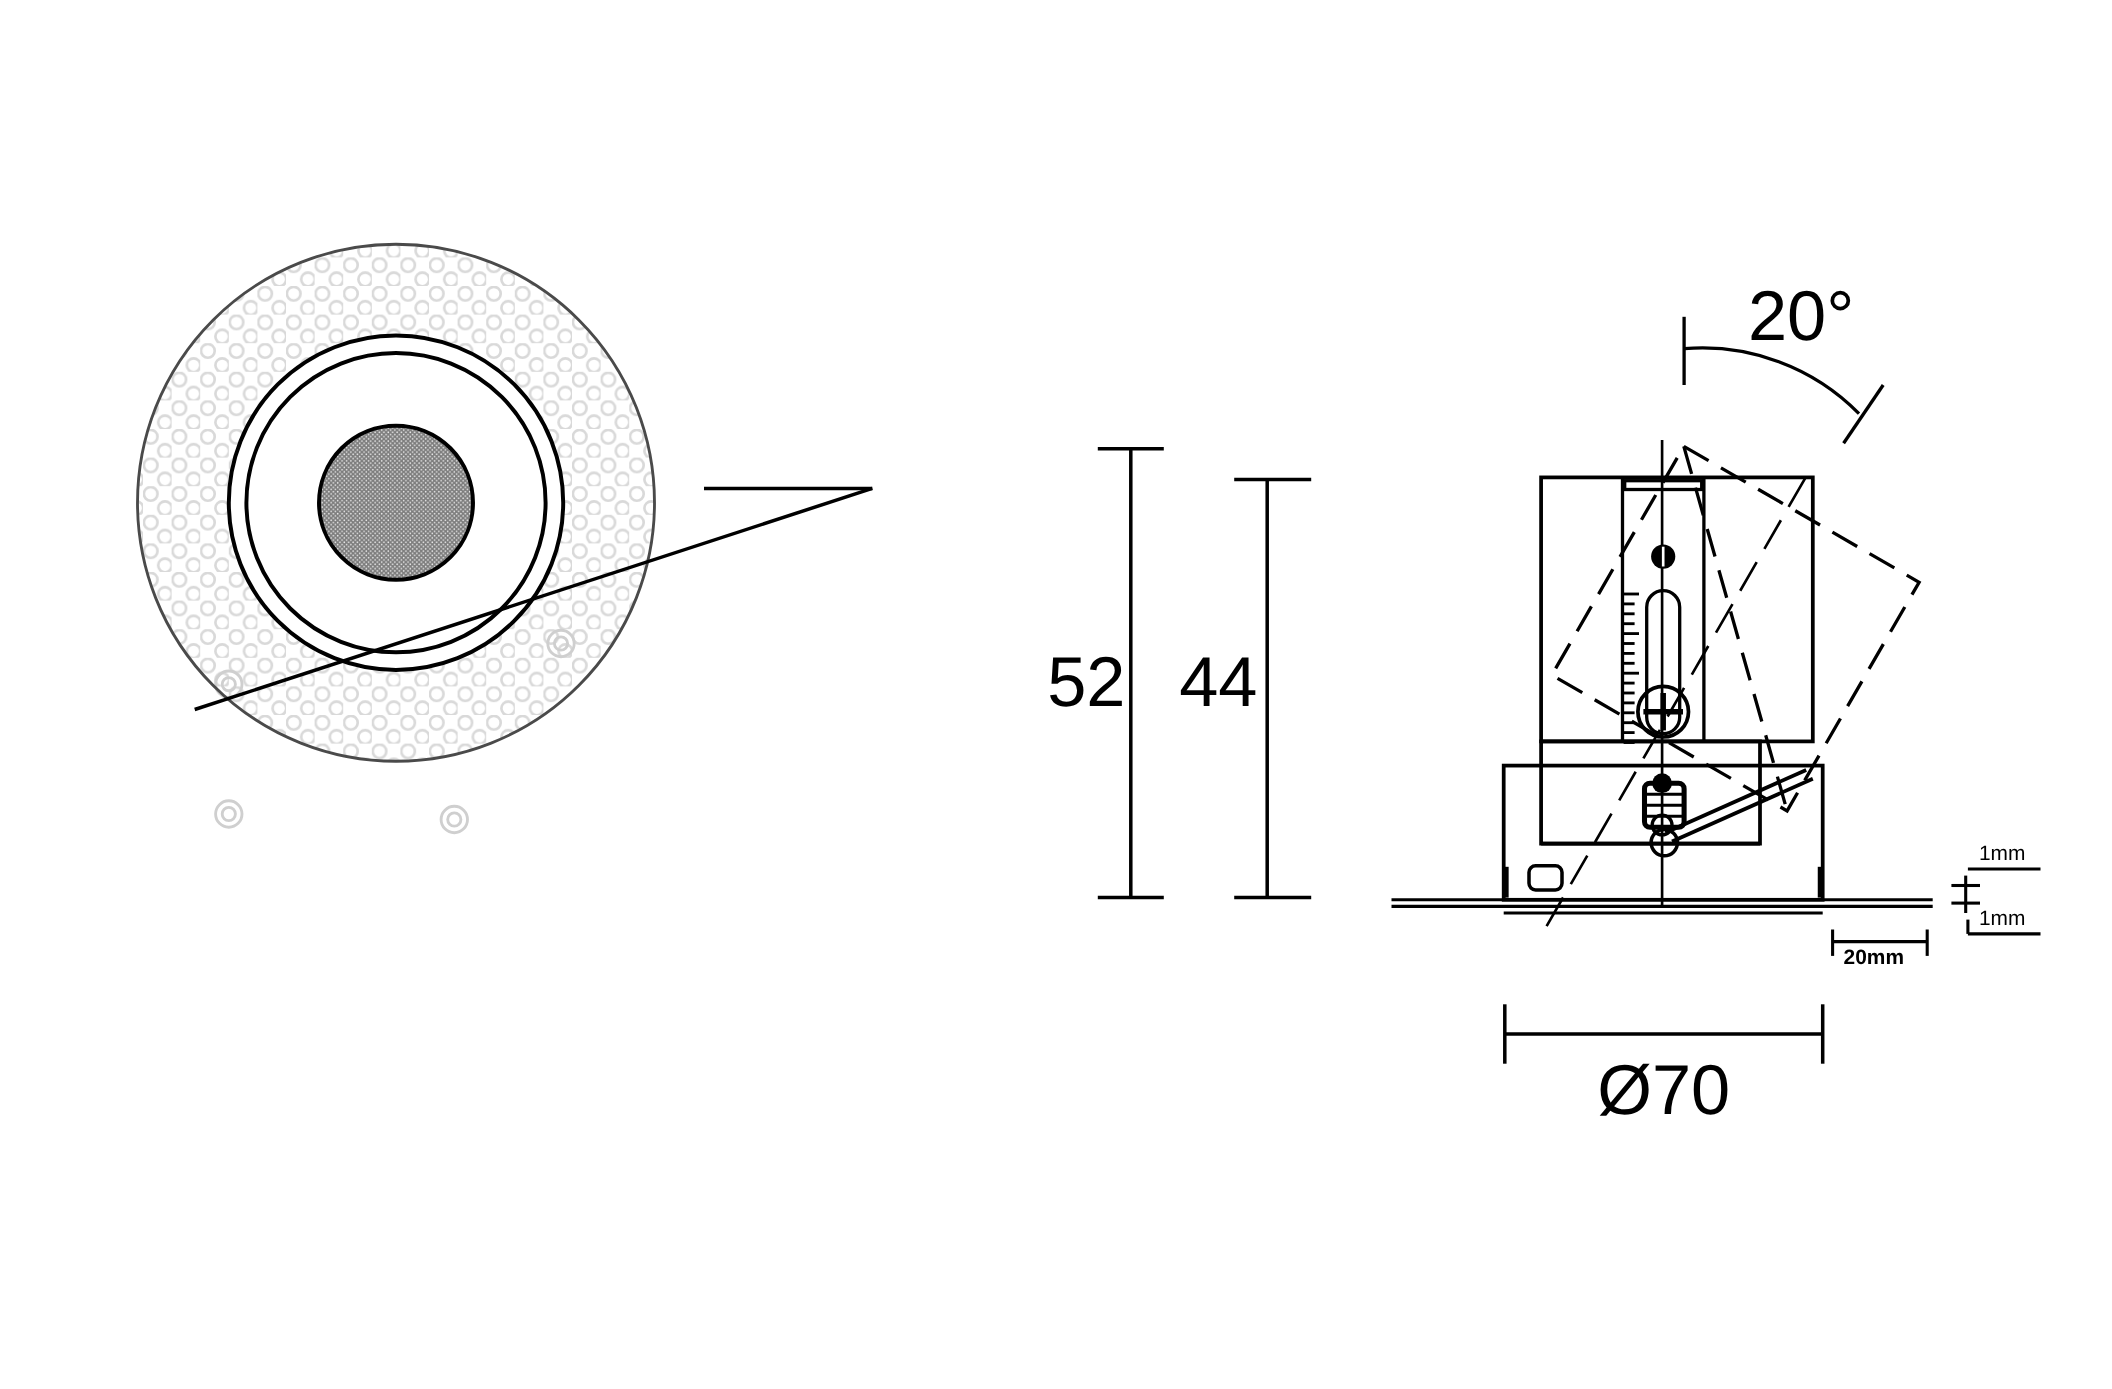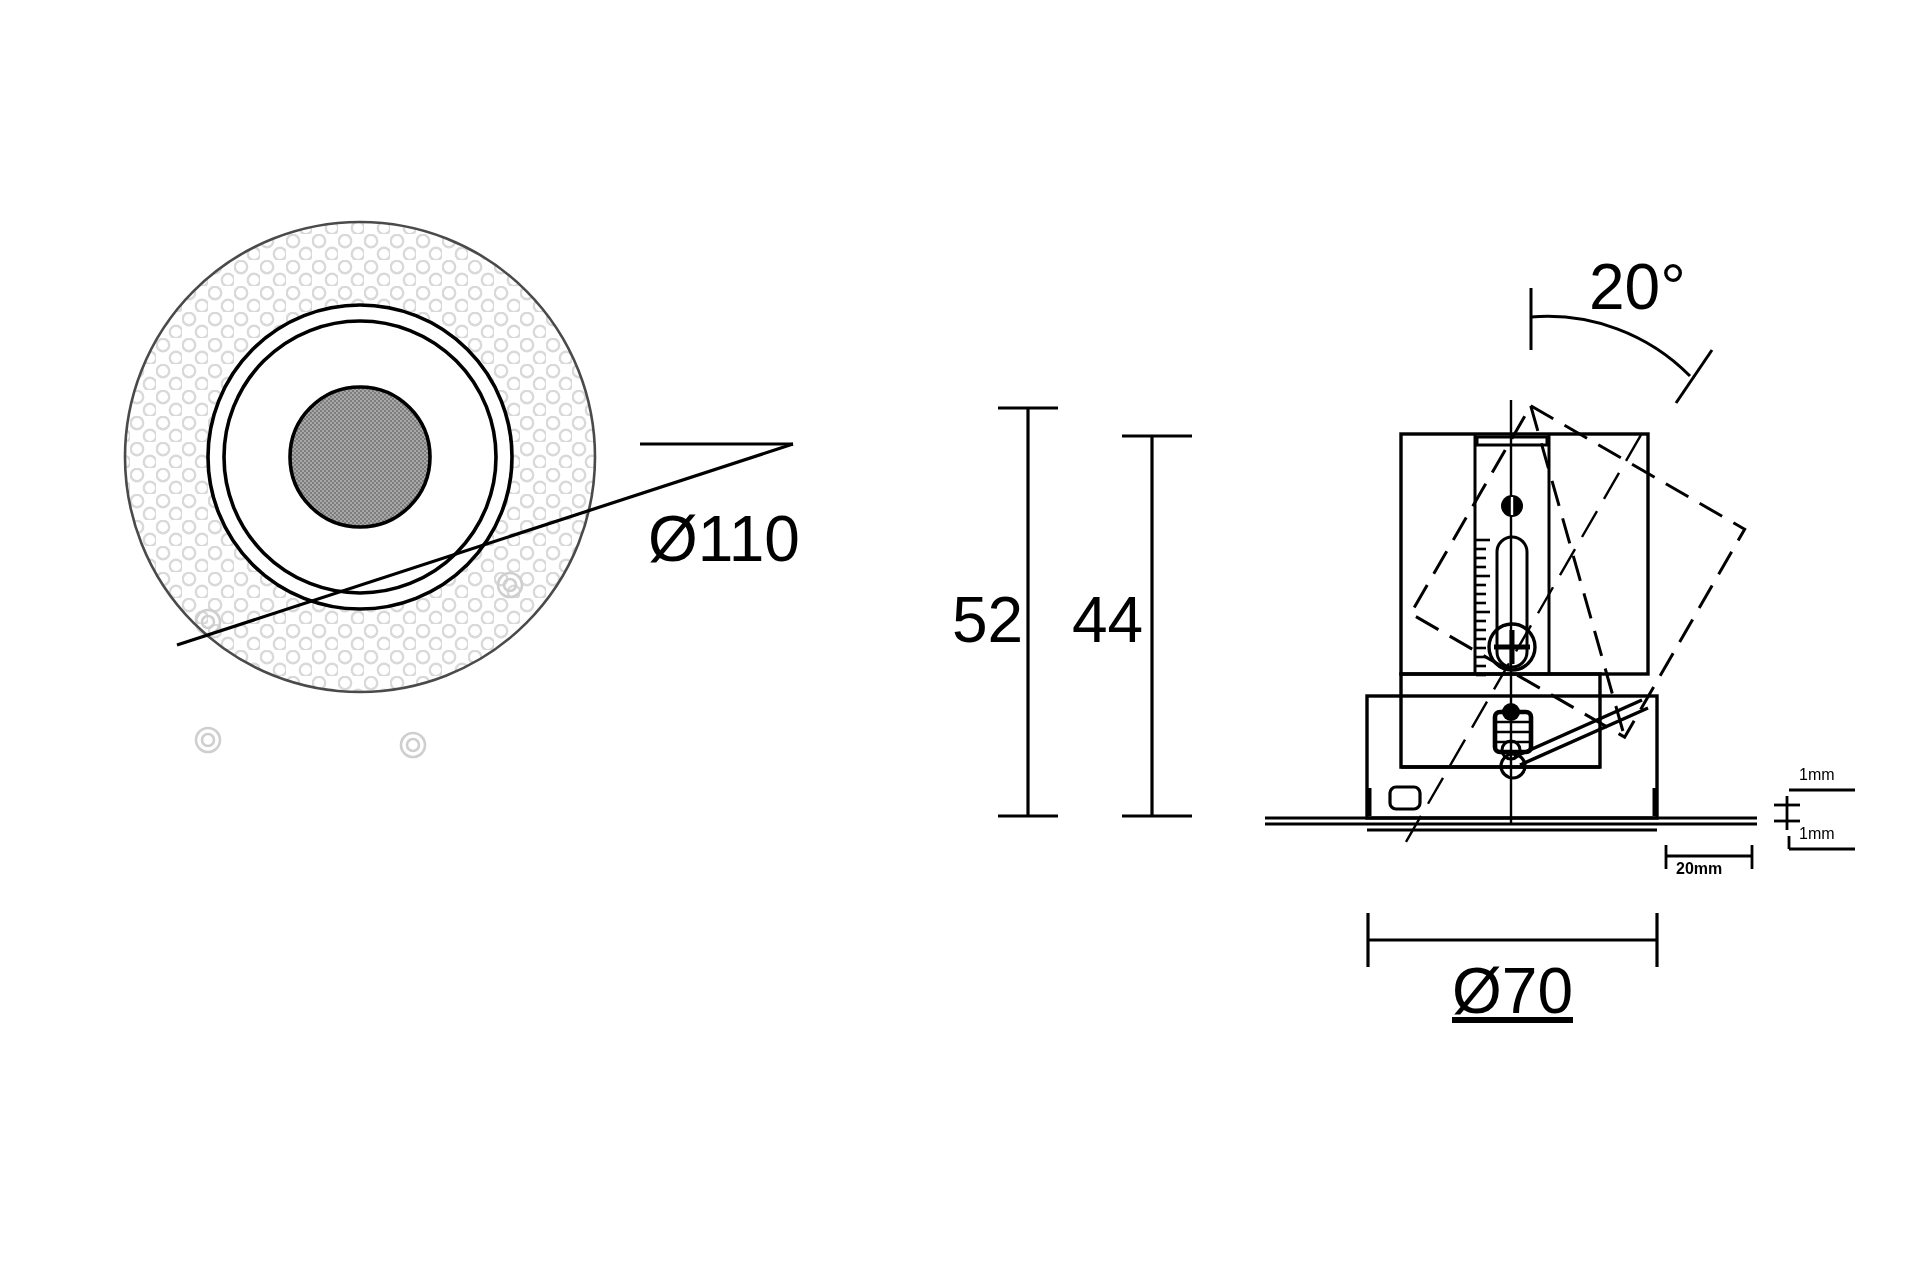--- a/index.html
+++ b/index.html
@@ -2,21 +2,21 @@
 <html><head>
 <meta charset="utf-8">
 <style>
   html,body{margin:0;padding:0;background:#ffffff;}
   body{width:1920px;height:1263px;position:relative;overflow:hidden;
        font-family:"Liberation Sans",sans-serif;color:#000;}
   #stage{position:absolute;left:0;top:0;width:1920px;height:1263px;}
   svg.draw{position:absolute;left:0;top:0;width:1920px;height:1263px;}
   .lbl{position:absolute;white-space:nowrap;line-height:1;}
   .lbl-big{font-size:64px;letter-spacing:0px;}
-  .lbl-small{font-size:16px;}
+  .lbl-small{font-size:19px;}
 </style>
 </head>
 <body>
 
 <div id="stage">
 
   <svg class="draw" viewBox="0 0 1920 1263" xmlns="http://www.w3.org/2000/svg">
 
     <defs>
 
@@ -184,29 +184,28 @@
       <line x1="1752" y1="845" x2="1752" y2="869"></line>
     </g>
 
     <g stroke="#000" stroke-width="3.2">
       <line x1="1368" y1="940" x2="1657" y2="940"></line>
       <line x1="1368" y1="913" x2="1368" y2="967"></line>
       <line x1="1657" y1="913" x2="1657" y2="967"></line>
     </g>
   </svg>
 
-  <div class="lbl lbl-big" style="left:648px; top:507px;">Ø110</div>
 
   <div class="lbl lbl-big" style="left:952px; top:588px;">52</div>
 
   <div class="lbl lbl-big" style="left:1072px; top:588px;">44</div>
 
   <div class="lbl lbl-big" style="left:1589px; top:255px;">20°</div>
 
-  <div class="lbl lbl-big" style="left:1452px; top:959px;text-decoration:underline;">Ø70</div>
+  <div class="lbl lbl-big" style="left:1452px; top:959px;">Ø70</div>
 
   <div class="lbl lbl-small" style="left:1799px; top:767px;">1mm</div>
 
   <div class="lbl lbl-small" style="left:1799px; top:826px;">1mm</div>
 
   <div class="lbl lbl-small" style="left:1676px; top:861px;font-weight:bold;">20mm</div>
 
 </div>
 
 </body></html>

